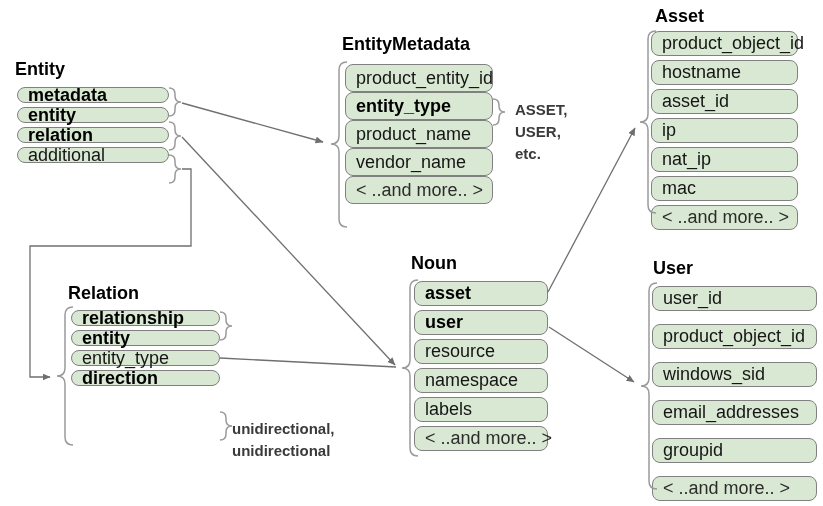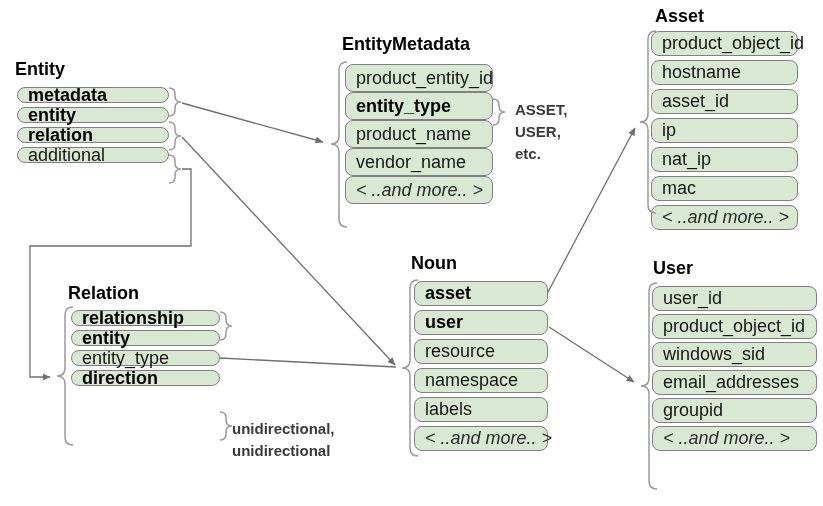--- a/index.html
+++ b/index.html
@@ -16,36 +16,36 @@
     font-weight:bold;
     color:#000000;
     letter-spacing:0;
     white-space:nowrap;
   }
   .rows{
     position:absolute;
     display:flex;
     flex-direction:column;
   }
-  .g3{gap:3px}.g4{gap:4px}.g5{}
+  .g3{gap:13px}.g4{gap:4px}.g5{}
   .row{
     box-sizing:border-box;
     border:1px solid #808080;
     border-radius:8px;
     background:#d9e8d2;
     display:flex;
     align-items:center;
     padding:0 10px;
     font-size:18px;
     color:#151515;
     white-space:nowrap;
   }
   .r30{height:16px}.r28{height:28px}.r25{height:25px}
   .row.bold{font-weight:bold;color:#000}
-  .row.more{font-style:italic;color:#2b2b2b}
+  .row.more{color:#2b2b2b}
   .annotation{
     position:absolute;
     font-size:15px;
     line-height:22px;
     color:#3a3a3a;
     white-space:nowrap;
     font-weight:bold;
   }
   svg.overlay{
     position:absolute;

